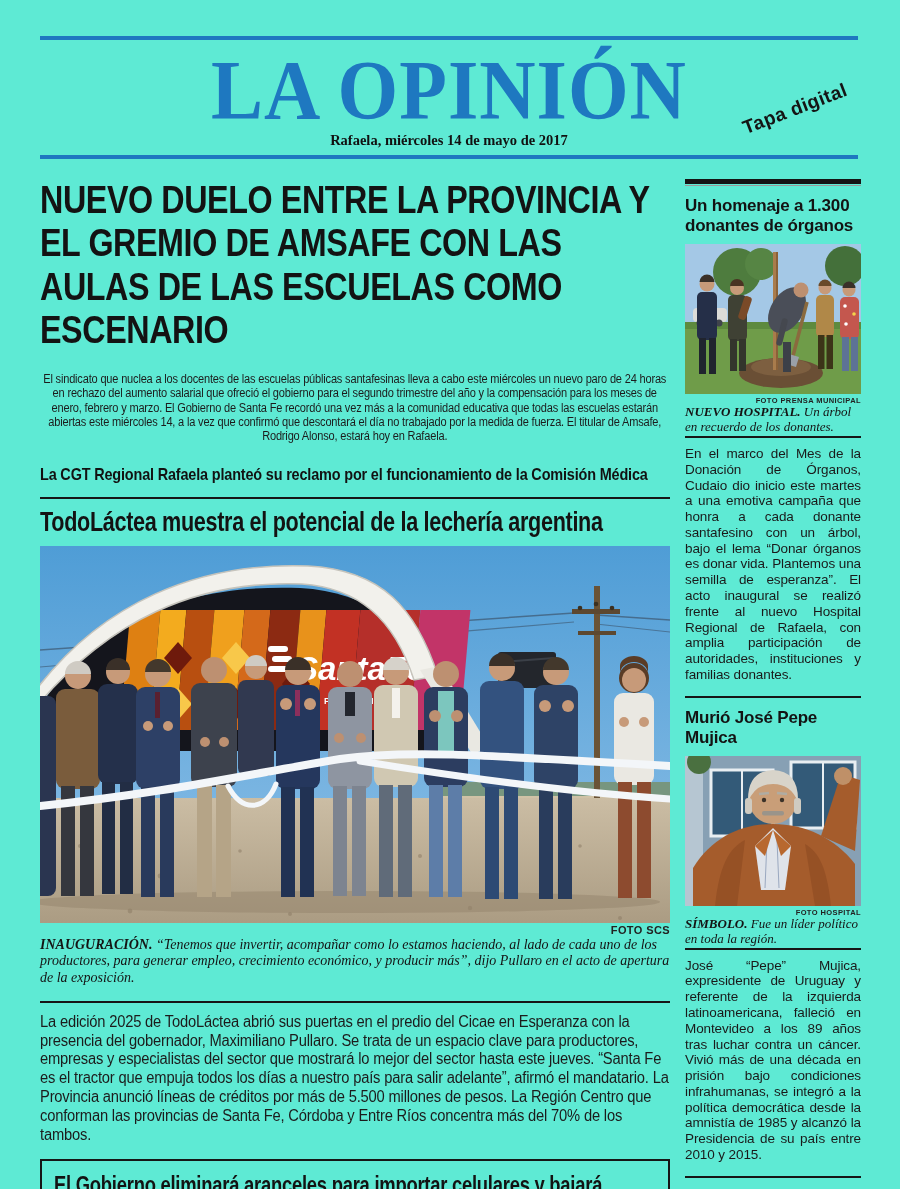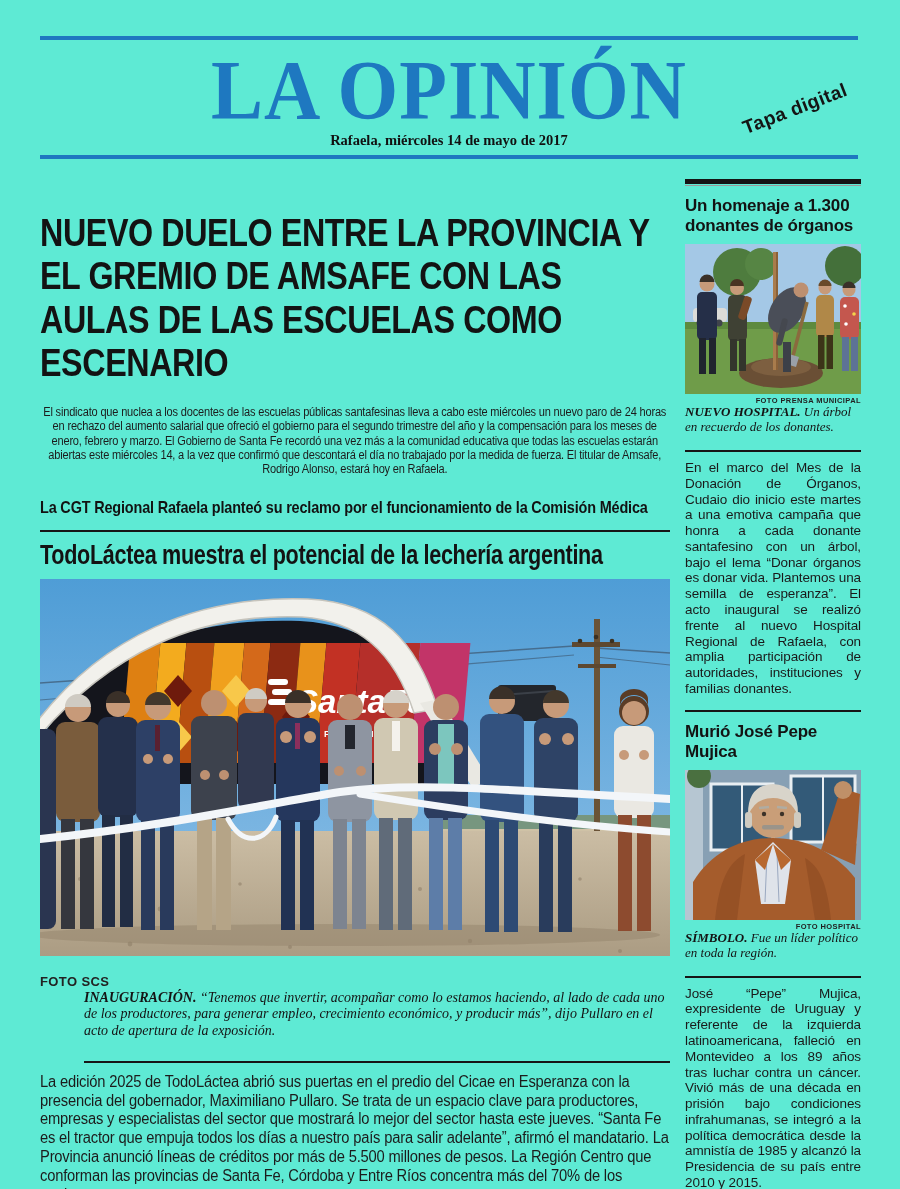--- a/index.html
+++ b/index.html
@@ -22,45 +22,45 @@
   .content { display:flex; gap:15px; margin-top:20px; }
   .col-main { width:630px; flex:0 0 630px; }
   .col-side { width:176px; flex:0 0 176px; }
 
   
   .cond   { display:block; transform:scaleX(0.85); transform-origin:0 0; width:117.6%; }
   .cond80 { display:block; transform:scaleX(0.80); transform-origin:0 0; width:125%; }
   .cond92 { display:block; transform:scaleX(0.92); transform-origin:0 0; width:108.6%; }
 
   
-  .h-main { font-size:38px; line-height:1.14; font-weight:bold; letter-spacing:-0.5px; color:#131313;margin-top:33px; }
+  .h-main { font-size:38px; line-height:1.14; font-weight:bold; letter-spacing:-0.5px; color:#131313; }
   .lead-body { margin-top:20px; font-size:12px; line-height:1.18; letter-spacing:-0.2px; color:#1c1c1c;text-align:center; }
   .lead-sub { margin-top:22px; font-size:17px; font-weight:bold; letter-spacing:-0.2px; color:#121212; }
   .rule-thin { border:0; border-top:2px solid #161616; margin:12px 0 8px 0; }
 
   
   .h-section { font-size:27px; font-weight:bold; letter-spacing:-0.4px; white-space:nowrap; color:#131313; margin:2px 0 8px 0; }
   .photo-main { width:630px; height:377px; display:block; }
-  .photo-credit { font-size:13px; font-weight:bold; letter-spacing:.4px; color:#222; margin-top:18px; }
+  .photo-credit { text-align:right; font-size:11px; font-weight:bold; letter-spacing:.4px; color:#222; margin-top:1px; }
   .caption { font-family:"Liberation Serif",serif; font-style:italic; font-size:14px; line-height:1.16;
-      color:#141414; border-bottom:2px solid #161616; padding-bottom:22px; margin-top:1px;margin-left:44px; }
+      color:#141414; border-bottom:2px solid #161616; padding-bottom:15px; margin-top:1px; }
   .caption b { font-style:italic; }
   .section-body { margin-top:10px; font-size:16px; line-height:1.18; letter-spacing:-0.2px; color:#1c1c1c; }
 
   
   .boxed { border:2px solid #161616; margin-top:14px; padding:10px 12px 12px 12px; }
   .h-box { font-size:23px; line-height:1.22; font-weight:bold; letter-spacing:-0.3px; color:#131313; }
 
   
   .side-toprule { border-top:5px solid #141414; border-bottom:1px solid #9a9a9a; height:7px; }
   .h-side { font-size:17px; line-height:1.18; font-weight:bold; letter-spacing:-0.2px; color:#131313; margin:10px 0 8px 0; }
   .photo-side { width:176px; height:150px; display:block; }
   .side-credit { text-align:right; font-size:7.5px; font-weight:bold; letter-spacing:.4px; color:#222; margin-top:2px; }
   .side-caption { font-family:"Liberation Serif",serif; font-style:italic; font-size:13px; line-height:1.15;
-      color:#141414; border-bottom:2px solid #161616; padding-bottom:15px; }
+      color:#141414; border-bottom:2px solid #161616; padding-bottom:1px; }
   .side-body { margin-top:8px; font-size:13.5px; line-height:1.17; letter-spacing:-0.1px; text-align:justify; color:#1a1a1a; }
   .side-sep { border:0; border-top:2px solid #161616; margin:13px 0 2px 0; }
 </style>
 </head>
 <body>
 
 <div class="page">
 
   <hr class="rule-blue">
   <div class="masthead">

